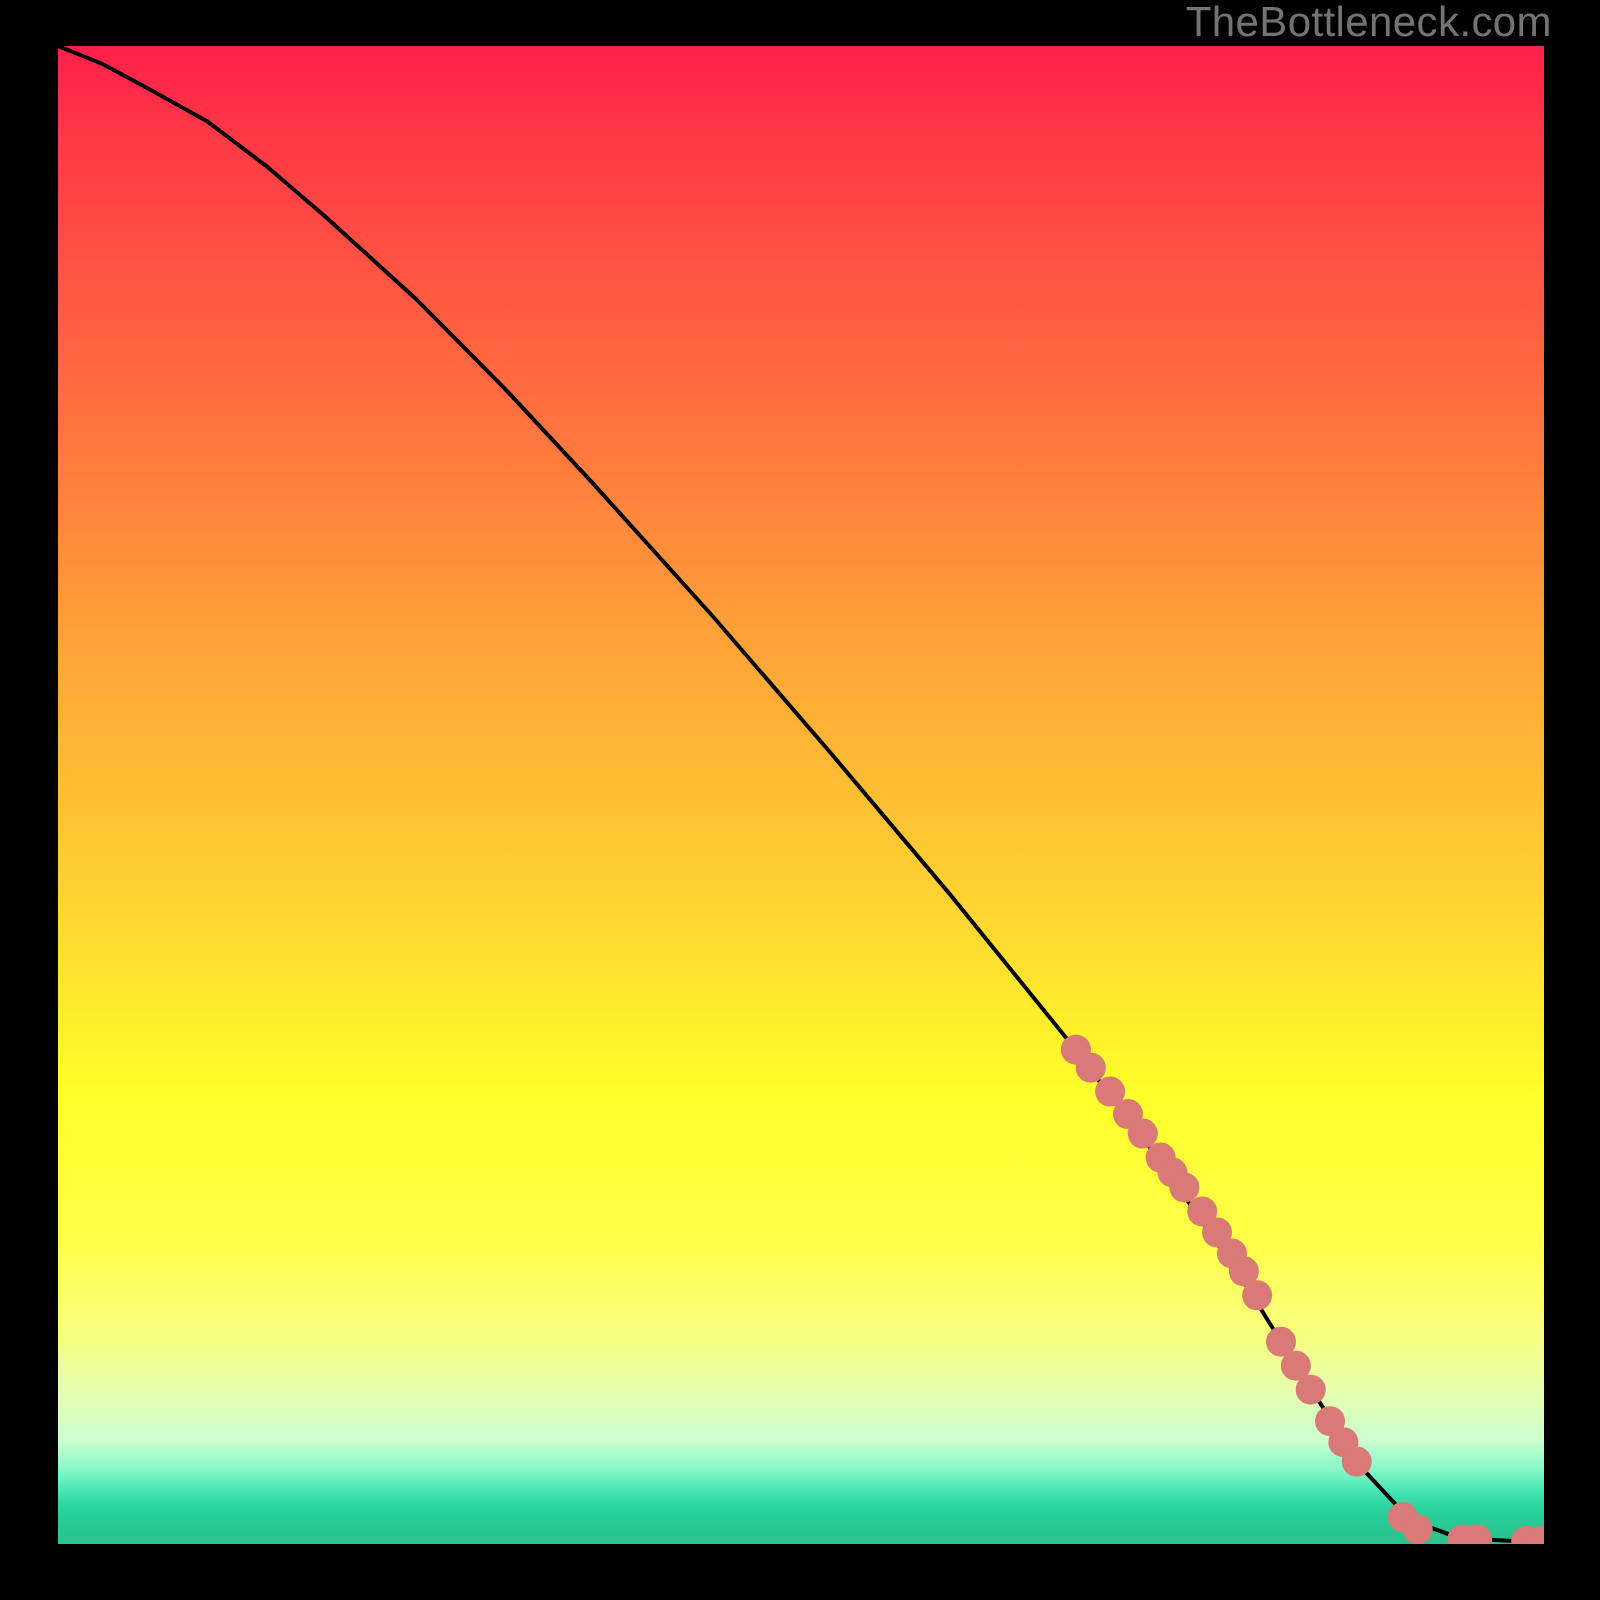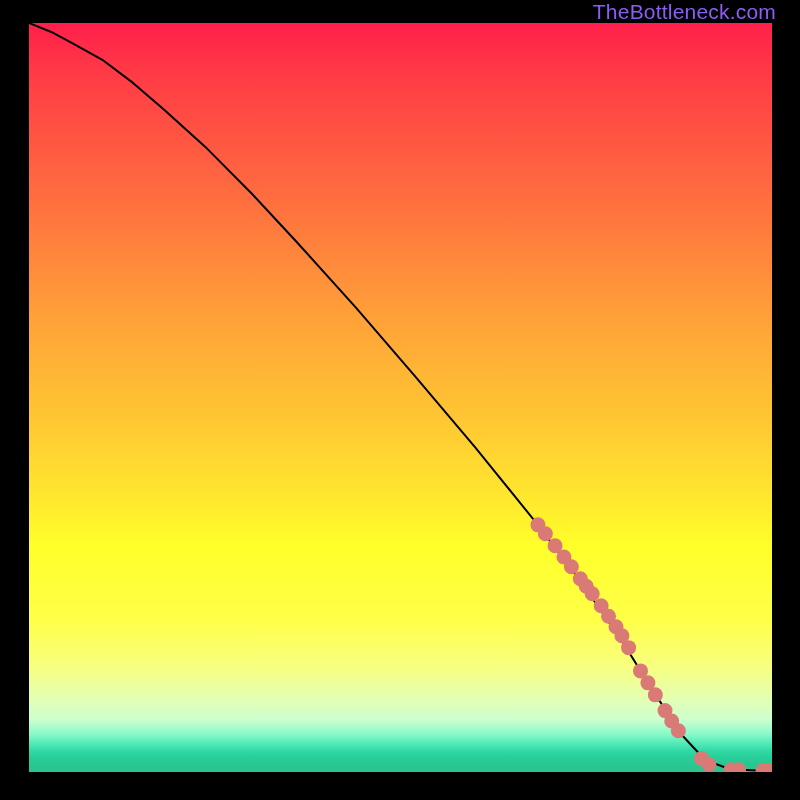--- a/index.html
+++ b/index.html
@@ -52,21 +52,21 @@
     );
   }
   .svg-layer {
     position: absolute;
     inset: 0;
   }
   .attribution {
     position: absolute;
     top: 0px;
     right: 24px;
-    color: #8b5cf6;
+    color: #737373;
     font-size: 21px;
     font-weight: 500;
     letter-spacing: 0.2px;
   }
 </style>
 </head>
 <body>
 
 <div class="stage">
 

